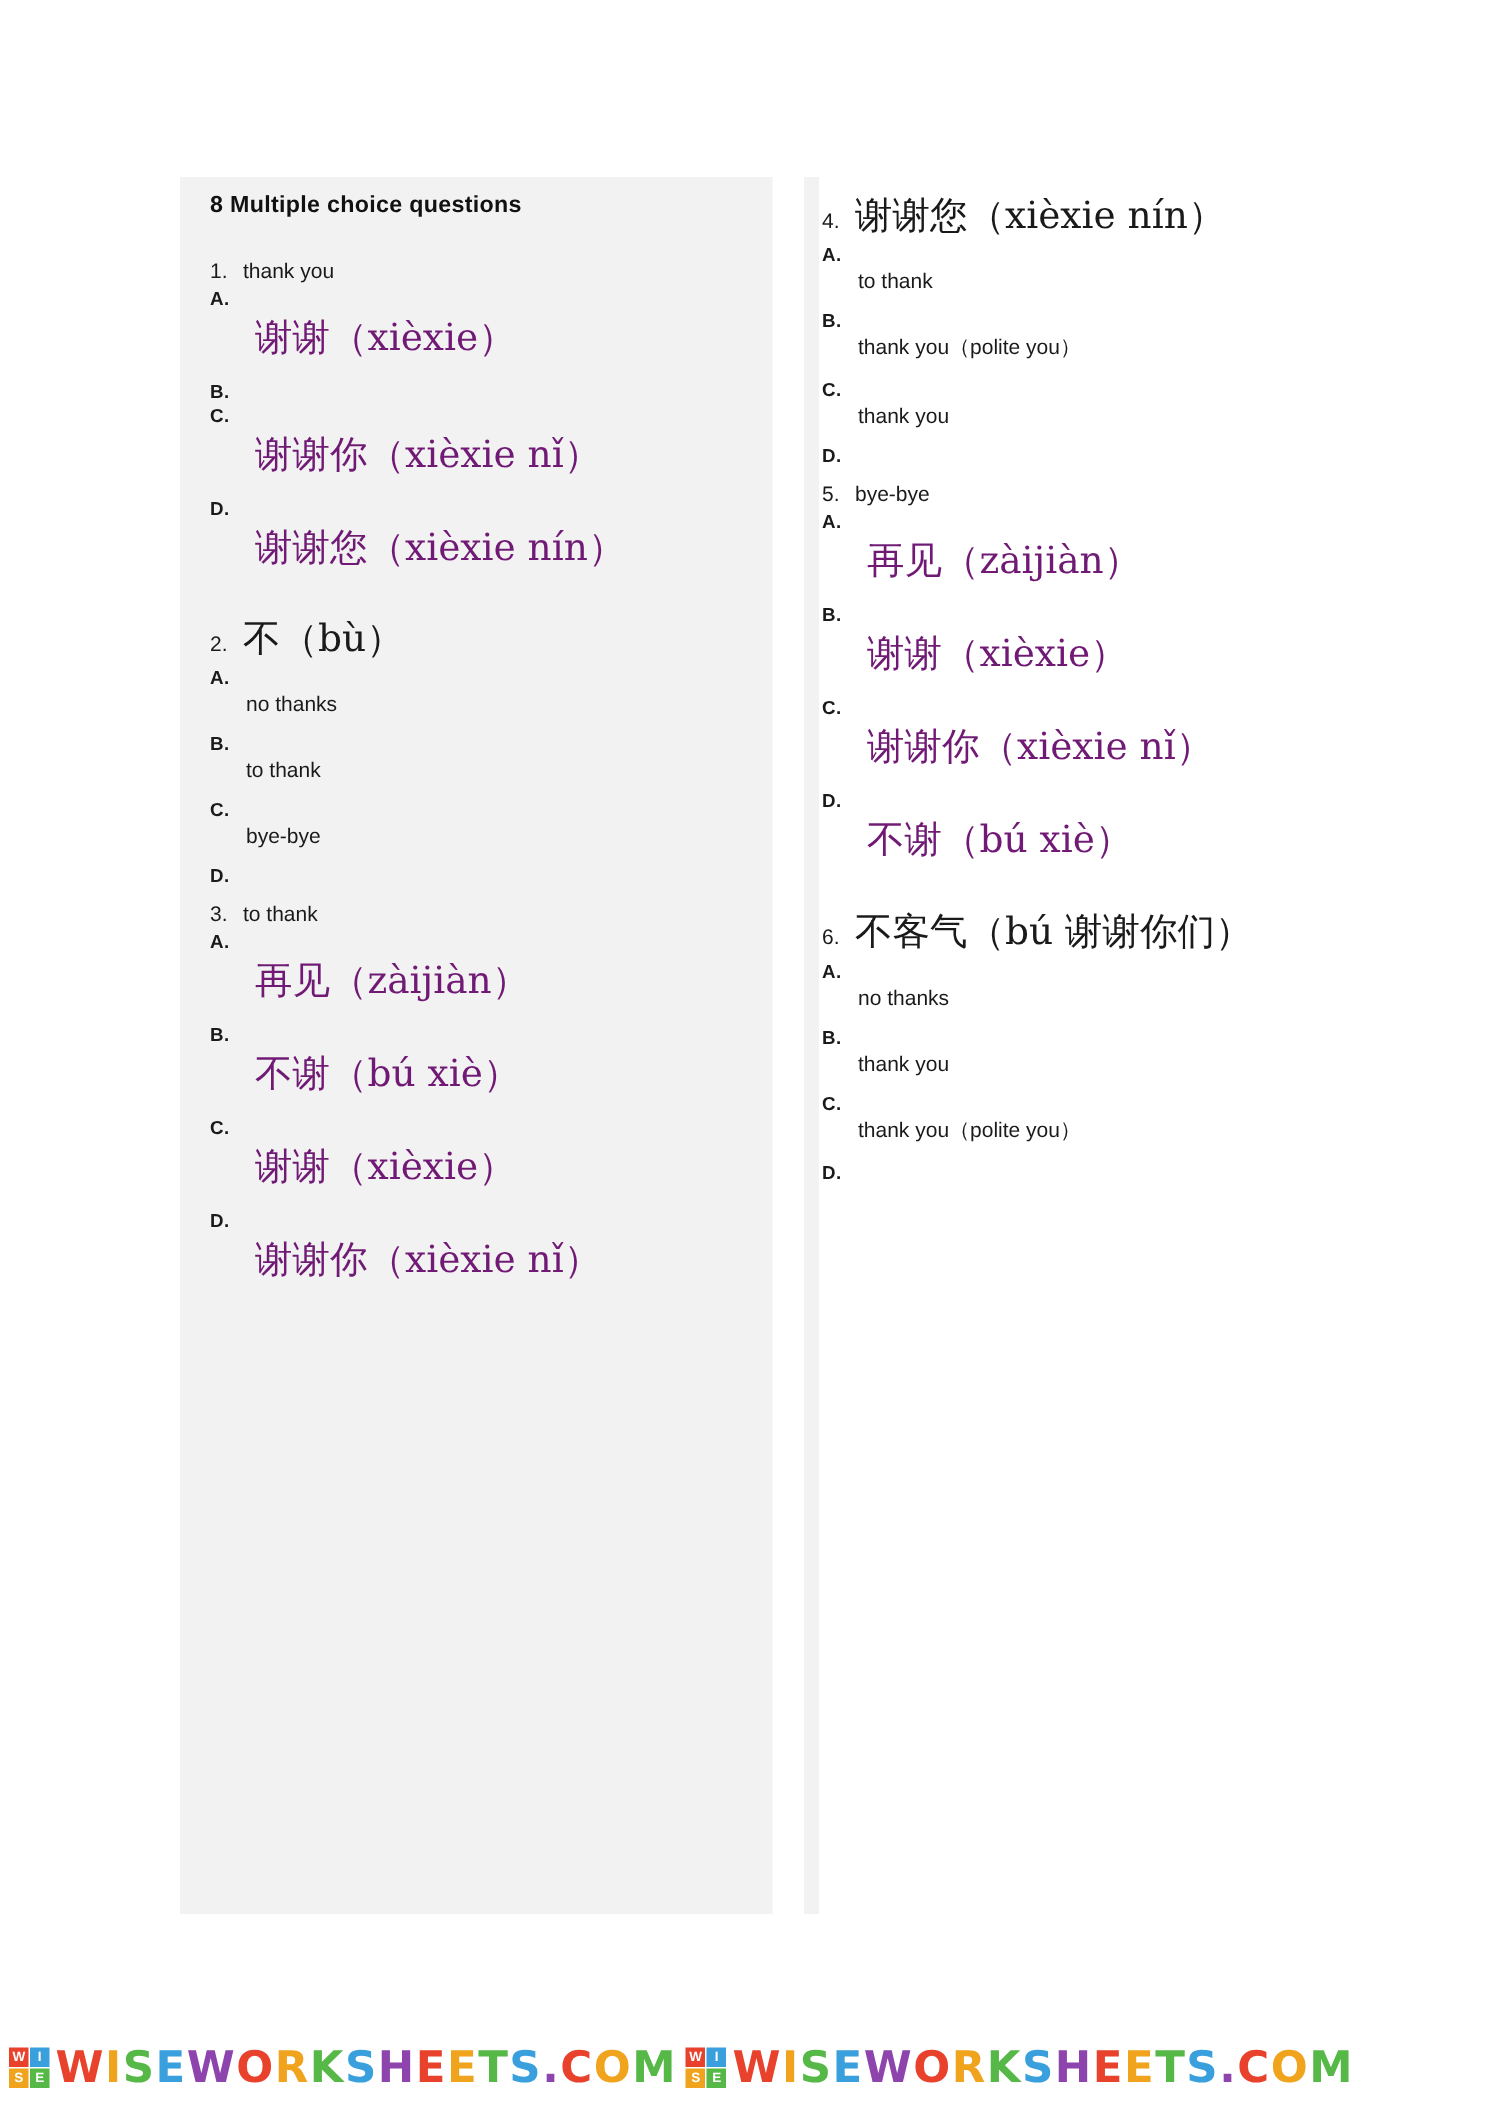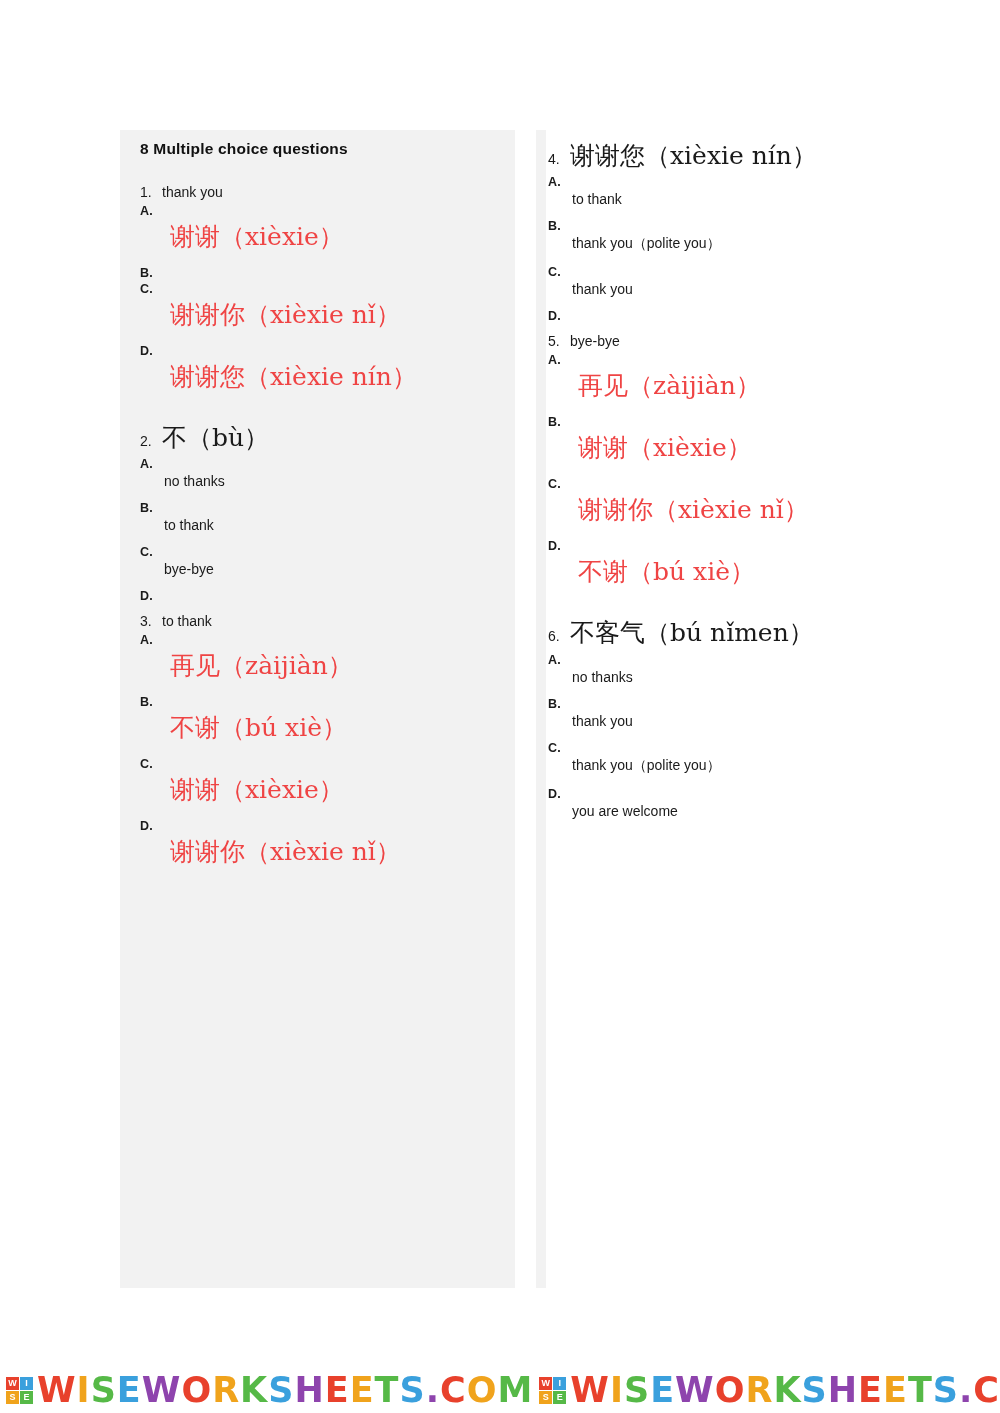--- a/index.html
+++ b/index.html
@@ -10,21 +10,21 @@
   body {
     width: 1000px;
     height: 1413px;
     position: relative;
     font-family: "Liberation Sans", sans-serif;
     color: #1a1a1a;
     overflow: hidden;
   }
   .page {
     position: absolute;
-    left: 0; top: 12px;
+    left: 0; top: 0;
     width: 1000px;
     height: 1142px;
   }
   
   .col-band {
     position: absolute;
     background: #f2f2f2;
   }
   #band-left {
     left: 120px;
@@ -91,21 +91,21 @@
   .opt-body-plain {
     font-size: 14px;
     color: #1a1a1a;
     padding-left: 24px;
     padding-top: 2px;
     padding-bottom: 10px;
   }
   .opt-body-cn {
     font-family: "DejaVu Serif", serif;
     font-size: 25px;
-    color: #ef4444;
+    color: #701a75;
     padding-left: 30px;
     padding-top: 4px;
     padding-bottom: 12px;
     line-height: 1.2;
   }
 
   .gap-after { margin-bottom: 18px; }
 
   
   #footer {
@@ -140,21 +140,21 @@
     font-weight: bold;
     font-family: "Liberation Sans", sans-serif;
   }
   .wm-logo i:nth-child(1) { background: #e8412c; }
   .wm-logo i:nth-child(2) { background: #3aa0dd; }
   .wm-logo i:nth-child(3) { background: #f0a31c; }
   .wm-logo i:nth-child(4) { background: #56b947; }
   .wm-text {
     font-family: "DejaVu Sans", sans-serif;
     font-weight: bold;
-    font-size: 35px;
+    font-size: 29px;
     letter-spacing: 1px;
     white-space: nowrap;
   }
   .wm-text span { display: inline-block; }
   .c1 { color: #e8412c; }
   .c2 { color: #f0a31c; }
   .c3 { color: #56b947; }
   .c4 { color: #3aa0dd; }
   .c5 { color: #8e44ad; }
   .c6 { color: #e8412c; }
@@ -291,38 +291,37 @@
         <div class="option gap-after">
           <div class="opt-letter">D.</div>
           <div class="opt-body-cn">不谢（bú xiè）</div>
         </div>
       </div>
     </div>
 
     <div class="question">
       <div class="q-head">
         <span class="q-num">6.</span>
-        <span class="q-text-cn">不客气（bú nǐmen）</span>
+        <span class="q-text-cn">不客气（bú 谢谢你们）</span>
       </div>
       <div class="options">
         <div class="option">
           <div class="opt-letter">A.</div>
           <div class="opt-body-plain">no thanks</div>
         </div>
         <div class="option">
           <div class="opt-letter">B.</div>
           <div class="opt-body-plain">thank you</div>
         </div>
         <div class="option">
           <div class="opt-letter">C.</div>
           <div class="opt-body-plain">thank you（polite you）</div>
         </div>
         <div class="option">
           <div class="opt-letter">D.</div>
-          <div class="opt-body-plain">you are welcome</div>
         </div>
       </div>
     </div>
   </div>
 
   <div id="footer">
     <div class="wm">
       <div class="wm-logo">
         <i>W</i>
           <i>I</i>

